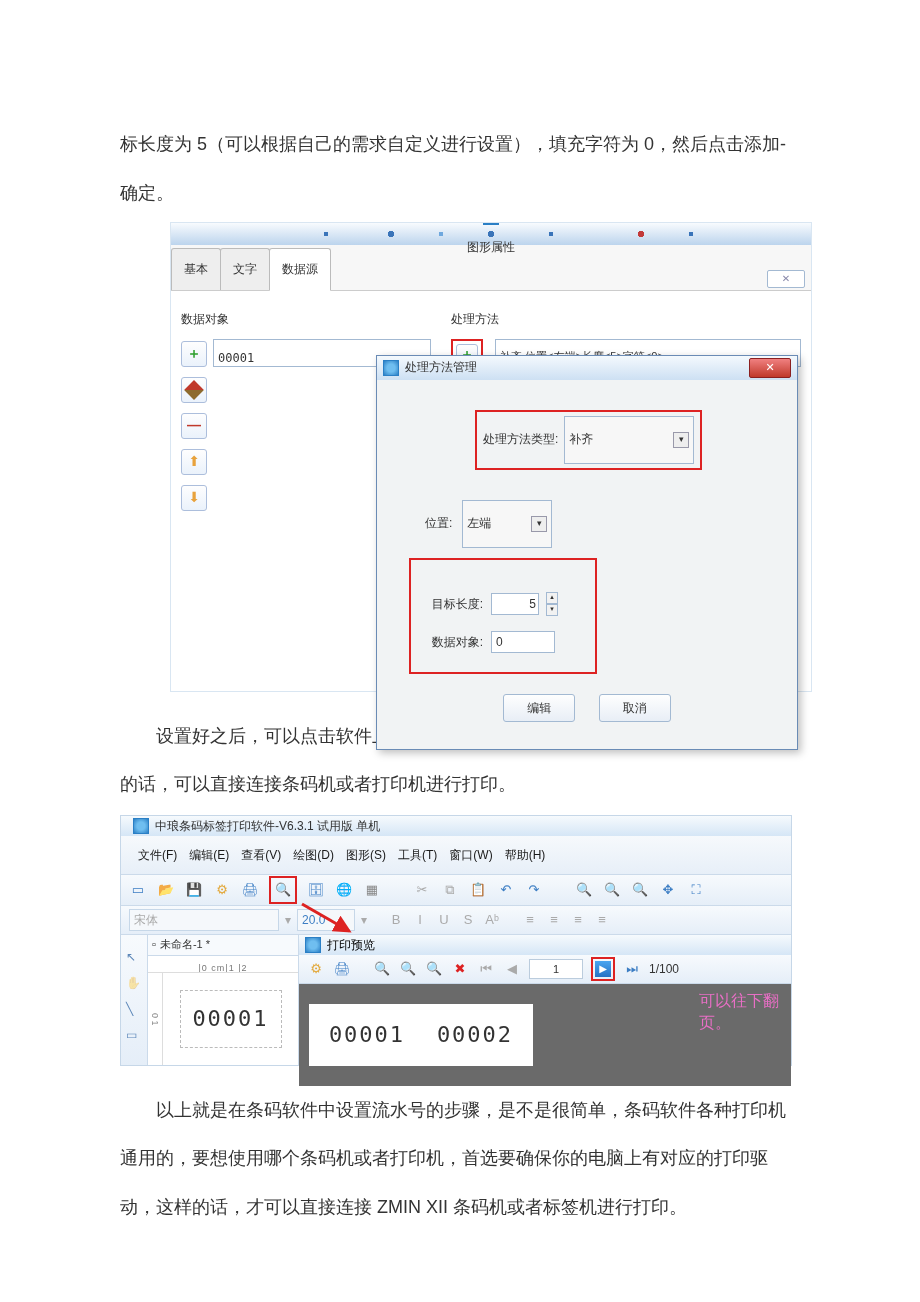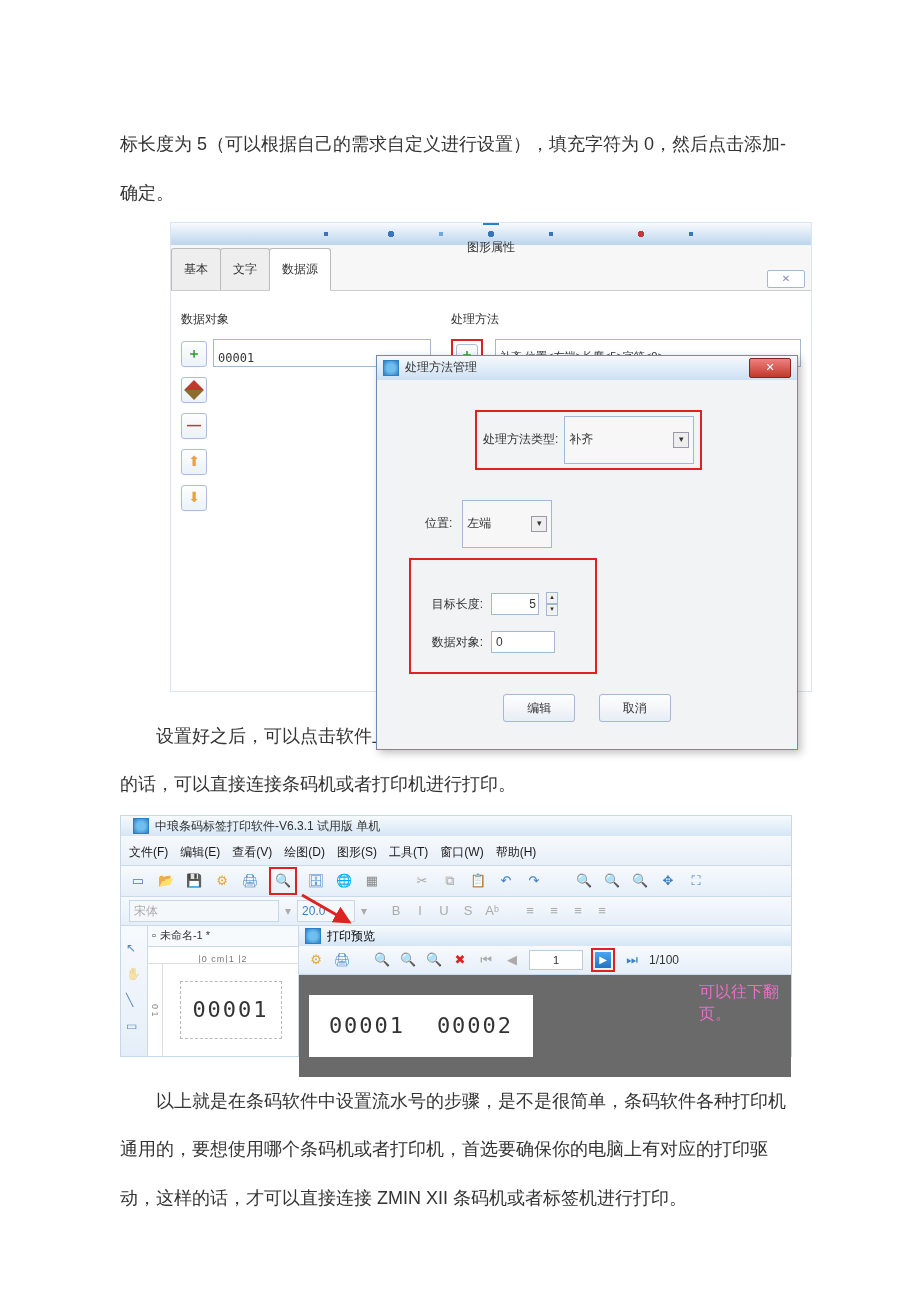--- a/index.html
+++ b/index.html
@@ -222,22 +222,22 @@
     margin: 6px 0 20px 0;
     width: 670px;
     border: 1px solid #c6d7e8;
     font-size: 12px;
   }
   .s2-title {
     height:20px; background:linear-gradient(#f6fafd,#d5e6f6);
     display:flex; align-items:center; gap:6px; padding:0 12px;
   }
   .s2-menubar {
-    height:29px; background:linear-gradient(#f6f9fc,#e7eff8);
-    display:flex; gap:12px; padding:0 8px;
+    height:38px; background:linear-gradient(#f6f9fc,#e7eff8);
+    display:flex; align-items:center; gap:12px; padding:0 17px;
   }
   .menu-item { font-size:12px; color:#1a1a1a;}
   .s2-toolbar {
     height:30px; background:linear-gradient(#f7fafd,#e5eef8);
     display:flex; align-items:center; gap:10px; padding:0 8px;
     border-top:1px solid #cbdaea; border-bottom:1px solid #cbdaea;
     position:relative;
   }
   .ticon {
     width:18px;height:18px; display:inline-flex;

